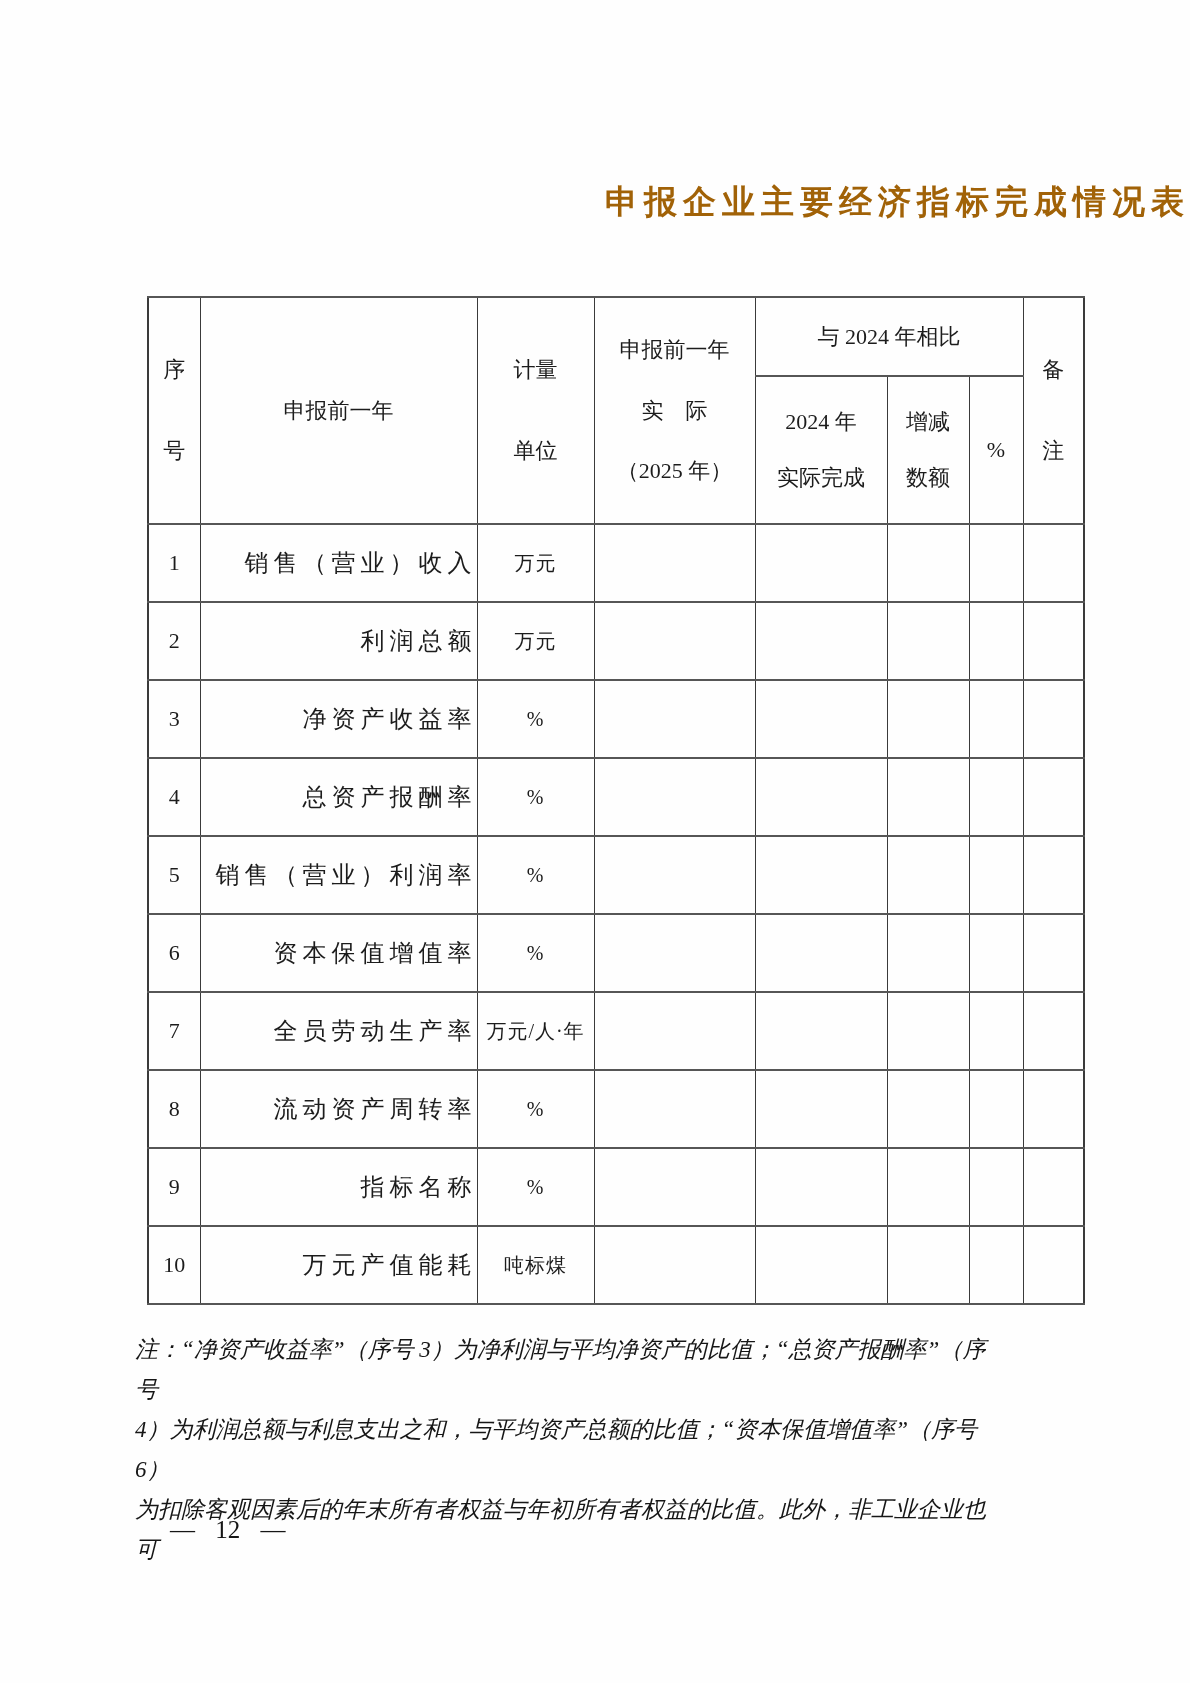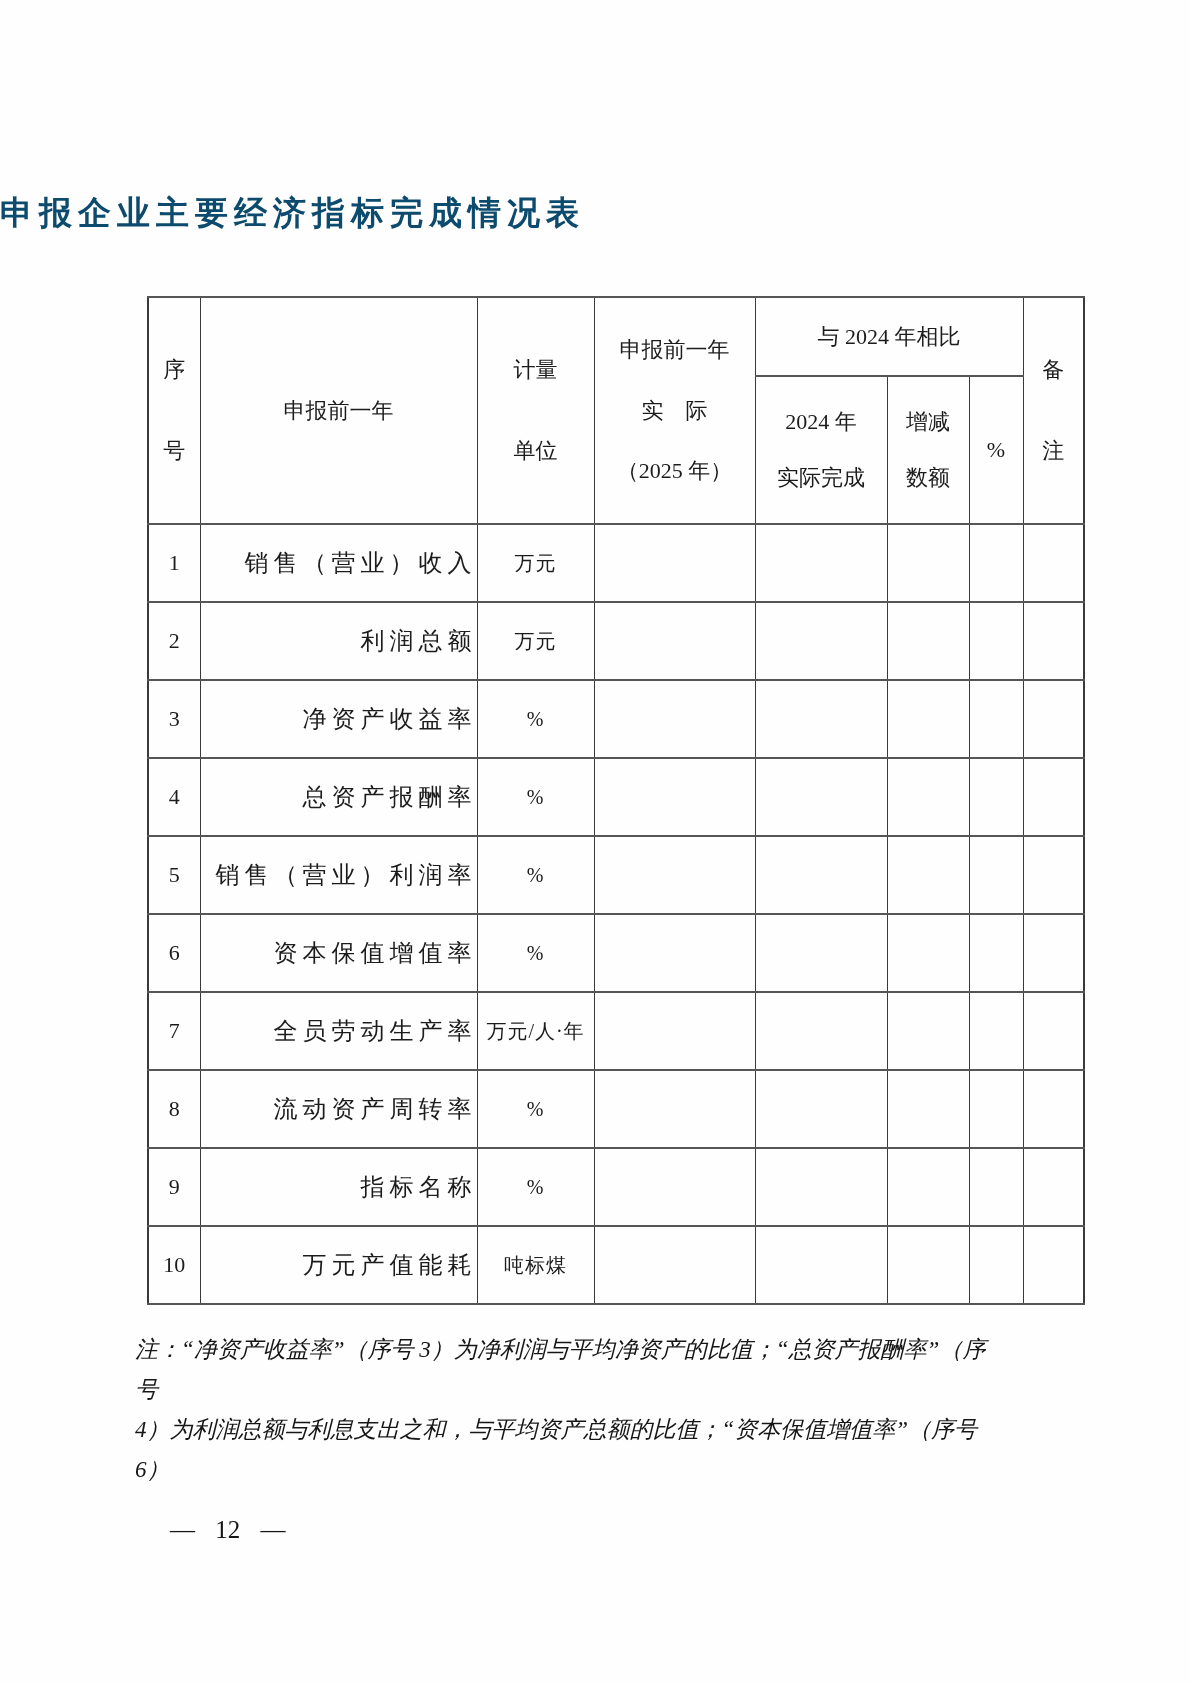--- a/index.html
+++ b/index.html
@@ -7,28 +7,28 @@
     position: relative;
     width: 1190px;
     height: 1683px;
     background: #fefefe;
     font-family: "Liberation Serif", "DejaVu Serif", serif;
     color: #1c1c1c;
     overflow: hidden;
   }
   .doc-title {
     position: absolute;
-    top: 191px;
+    top: 180px;
     left: 0;
     width: 100%;
-    text-align: left;
+    text-align: right;
     font-size: 33px;
     font-weight: bold;
     letter-spacing: 6px;
-    color: #0c4a6e;
+    color: #a16207;
     white-space: nowrap;
   }
   table.econ-table {
     position: absolute;
     left: 147px;
     top: 296px;
     border-collapse: collapse;
     table-layout: fixed;
     background: #fefefe;
   }
@@ -252,17 +252,18 @@
       <td class="c-val"></td>
       <td class="c-val"></td>
       <td class="c-val"></td>
     </tr>
   </tbody>
   </table>
 
   <div class="note">
     <div>注：“净资产收益率”（序号 3）为净利润与平均净资产的比值；“总资产报酬率”（序号</div>
     <div>4）为利润总额与利息支出之和，与平均资产总额的比值；“资本保值增值率”（序号 6）</div>
+    <div>为扣除客观因素后的年末所有者权益与年初所有者权益的比值。此外，非工业企业也可</div>
   </div>
 
   <div class="page-number">— 12 —</div>
 
 </div>
 
 </body></html>

